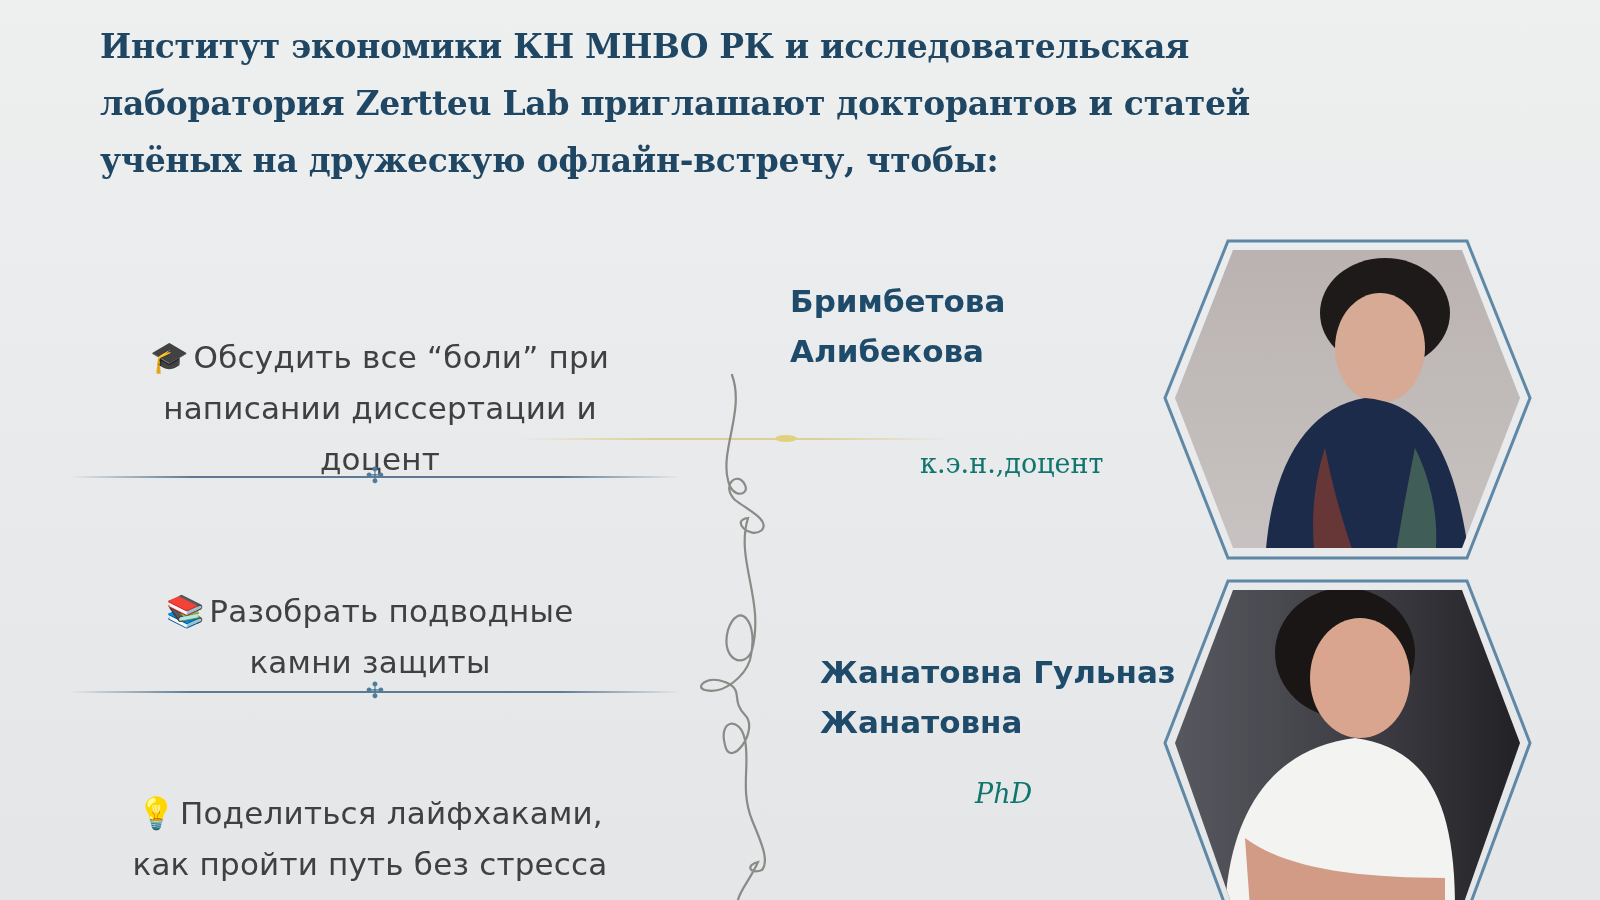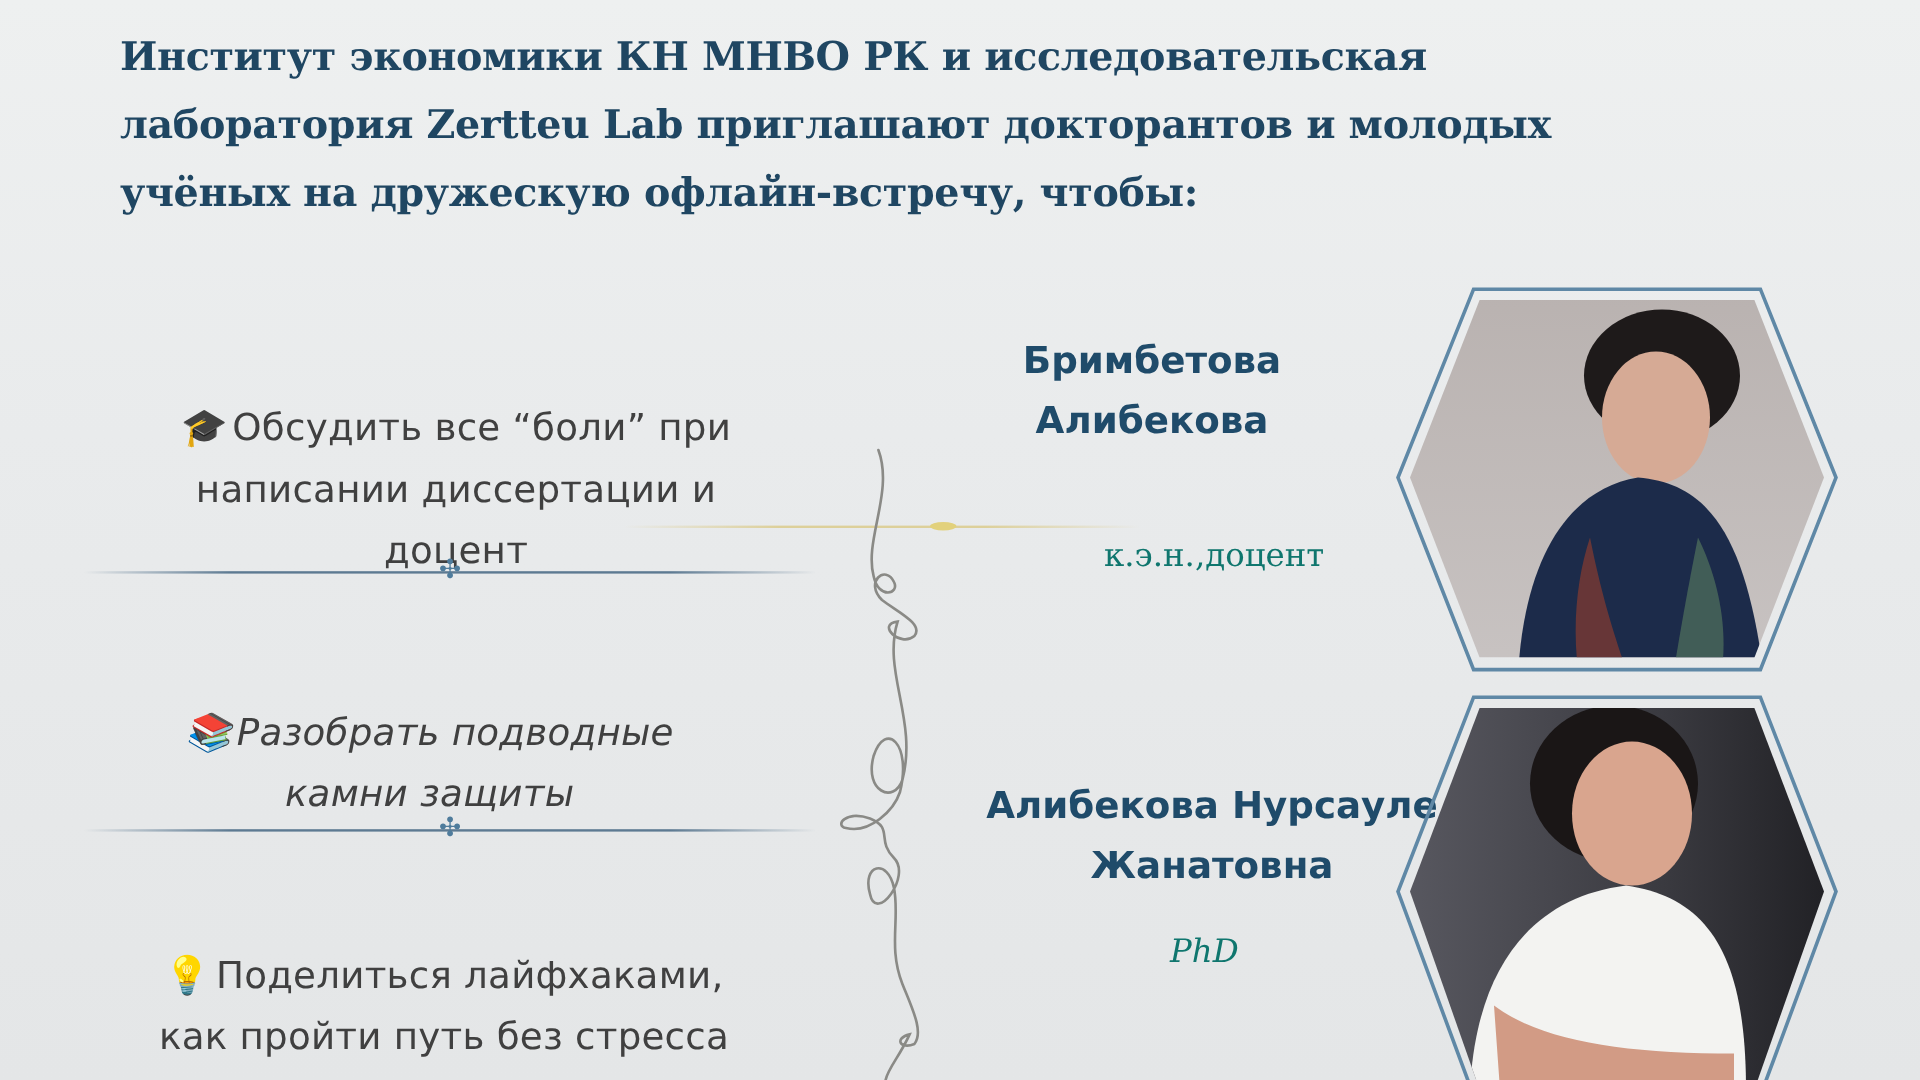--- a/index.html
+++ b/index.html
@@ -38,51 +38,51 @@
     background: linear-gradient(90deg, rgba(220,205,150,0) 0%, #ddd09a 30%, #ddd09a 70%, rgba(220,205,150,0) 100%);
   }
   .gold-line .dot {
     position: absolute; left: 255px; top: -3px; width: 22px; height: 7px;
     border-radius: 50%; background: #e2d17c;
   }
 
   .swirl { position: absolute; left: 690px; top: 370px; }
 
   .name {
-    position: absolute; text-align: center; color: #1f4b6a;
+    position: absolute; text-align: left; color: #1f4b6a;
     font-family: "DejaVu Sans", sans-serif; font-weight: bold;
     font-size: 31px; line-height: 50px;
   }
   .name div { white-space: nowrap; }
   .title {
     position: absolute; color: #0f766e;
     font-family: "DejaVu Serif", serif; font-size: 27px;
   }
 
   .hex { position: absolute; }
 </style>
 </head>
 <body>
 
 <div class="headline">
   <div>Институт экономики КН МНВО РК и исследовательская</div>
-  <div>лаборатория Zertteu Lab приглашают докторантов и молодых</div>
+  <div>лаборатория Zertteu Lab приглашают докторантов и статей</div>
   <div>учёных на дружескую офлайн-встречу, чтобы:</div>
 </div>
 
 <div class="point" style="left:80px; top:332px; width:600px;">
   <div><span class="ico">🎓</span><span>Обсудить все “боли” при</span></div>
   <div>написании диссертации и</div>
   <div>доцент</div>
 </div>
 <div class="divider" style="left:70px; top:476px; width:610px;">
   <span class="orn">✣</span>
 </div>
 
-<div class="point" style="left:58px; top:586px; width:600px;font-style:italic;">
+<div class="point" style="left:70px; top:586px; width:600px;">
   <div><span class="ico">📚</span><span>Разобрать подводные</span></div>
   <div>камни защиты</div>
 </div>
 <div class="divider" style="left:70px; top:691px; width:610px;">
   <span class="orn">✣</span>
 </div>
 
 <div class="point" style="left:60px; top:788px; width:620px;">
   <div><span class="ico">💡</span><span>Поделиться лайфхаками,</span></div>
   <div>как пройти путь без стресса</div>
@@ -117,21 +117,21 @@
     <rect x="0" y="0" width="385" height="325" fill="url(#bg1)"></rect>
     <ellipse cx="230" cy="75" rx="65" ry="55" fill="#1e1a1a"></ellipse>
     <ellipse cx="225" cy="110" rx="45" ry="55" fill="#d6aa95"></ellipse>
     <path d="M110 325 C115 230, 150 170, 210 160 C270 165, 300 210, 315 325 Z" fill="#1c2b4a"></path>
     <path d="M170 210 C180 260, 190 290, 200 320 L160 320 C155 280, 160 240, 170 210 Z" fill="#7b3a32" opacity="0.8"></path>
     <path d="M260 210 C250 260, 245 290, 240 320 L280 320 C285 280, 275 240, 260 210 Z" fill="#4b6a5a" opacity="0.8"></path>
   </g>
 </svg>
 
 <div class="name" style="left:820px; top:647px; width:380px;">
-  <div>Алибекова Нурсауле</div>
+  <div>Жанатовна Гульназ</div>
   <div>Жанатовна</div>
 </div>
 <div class="title" style="left:975px; top:778px;font-style:italic;">PhD</div>
 
 <svg class="hex" style="left:1155px; top:578px;" width="385" height="330" viewBox="0 0 385 330">
   <defs>
     <clipPath id="hc2">
         <polygon points="78,12 307,12 365,165 307,330 78,330 20,165"></polygon>
       </clipPath>
     <linearGradient id="bg2" x1="0" y1="0" x2="1" y2="0">

